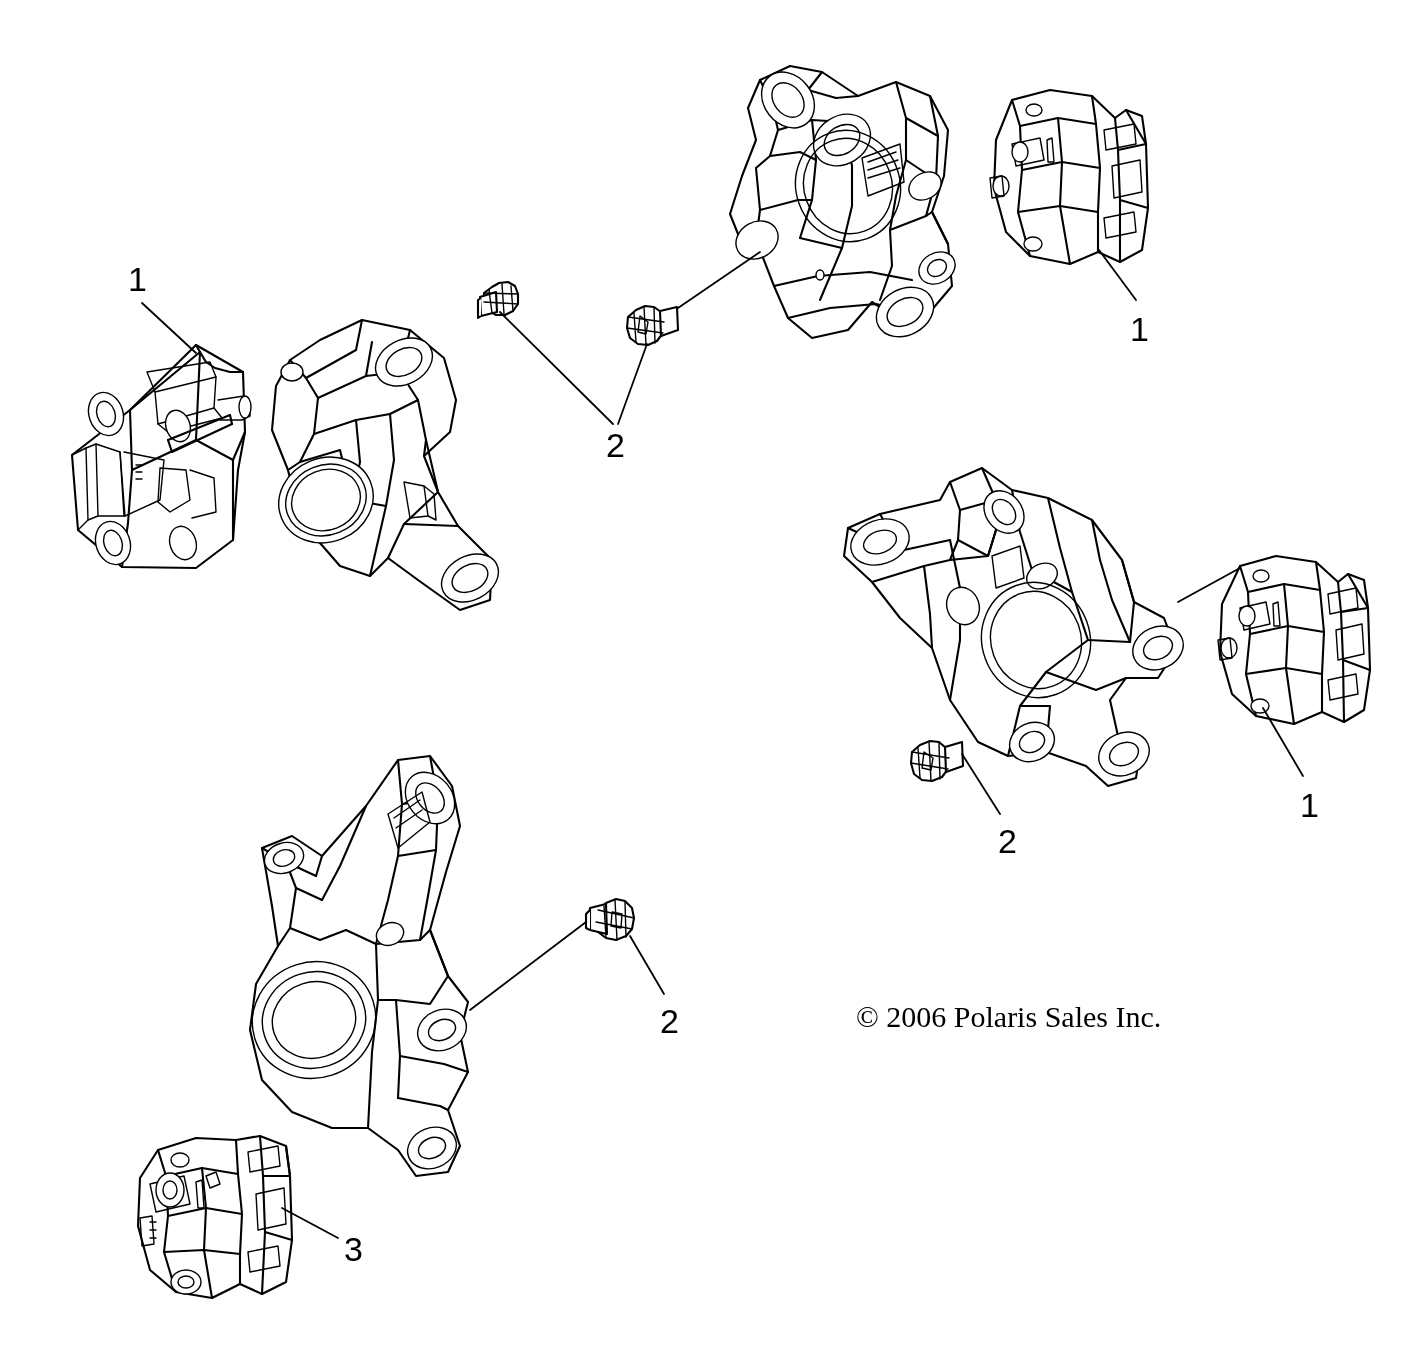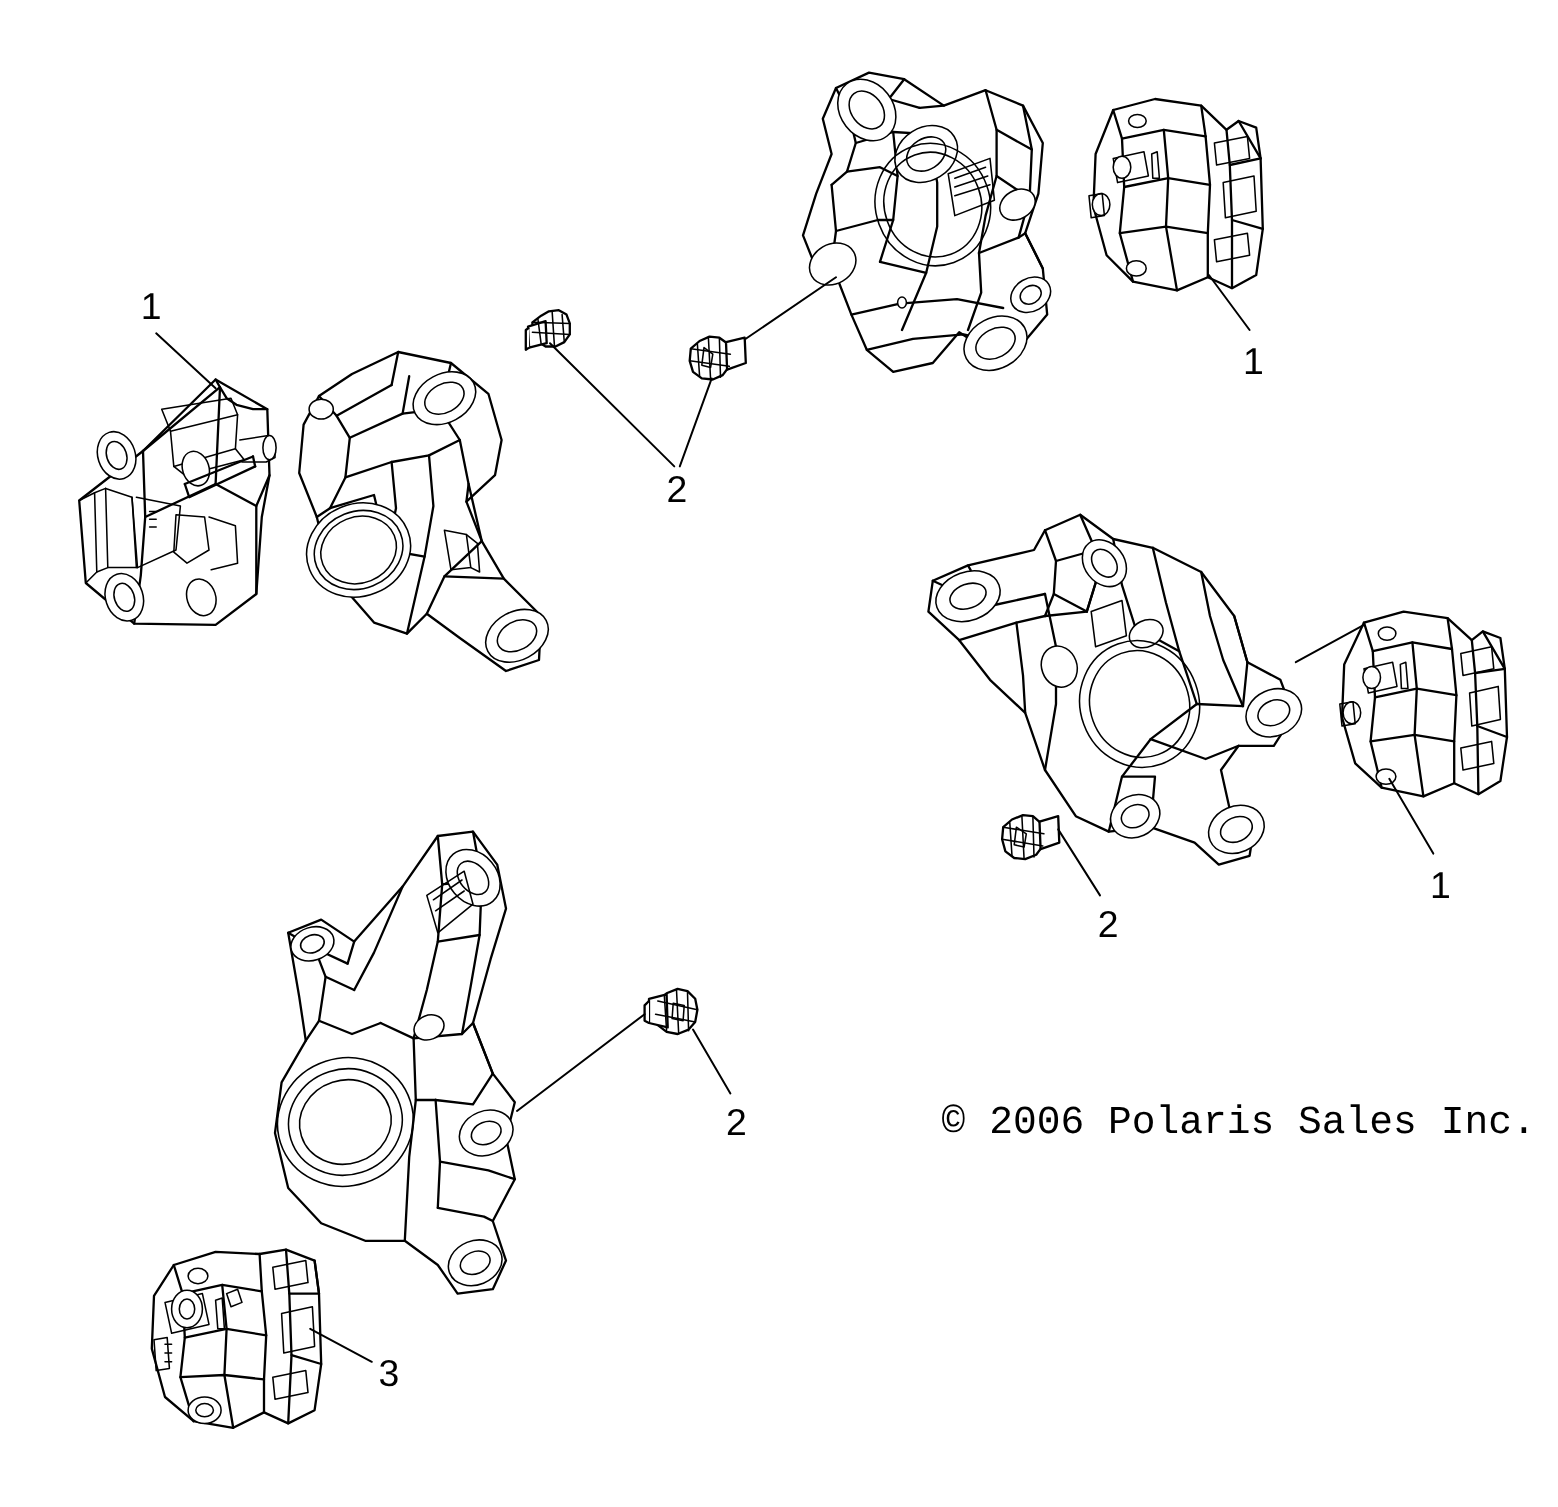--- a/index.html
+++ b/index.html
@@ -30,22 +30,22 @@
     font-family: "Liberation Sans", sans-serif;
     font-size: 34px;
     color: #000000;
     line-height: 1;
     user-select: none;
   }
   #copyright {
     position: absolute;
     left: 856px;
     top: 1000px;
-    font-family: Liberation Mono, monospace;
-    font-size: 36px;
+    font-family: Liberation Serif, serif;
+    font-size: 30px;
     color: #000000;
     white-space: nowrap;
   }
   svg .ln { fill: none; stroke: #000000; stroke-width: 2.1; stroke-linecap: round; stroke-linejoin: round; }
   svg .lnt { fill: none; stroke: #000000; stroke-width: 1.4; stroke-linecap: round; stroke-linejoin: round; }
   svg .lead { fill: none; stroke: #000000; stroke-width: 1.8; stroke-linecap: round; }
   svg .fillw { fill: #ffffff; stroke: #000000; stroke-width: 2.1; stroke-linejoin: round; }
   svg .fillwt { fill: #ffffff; stroke: #000000; stroke-width: 1.4; stroke-linejoin: round; }
 </style>
 </head>

